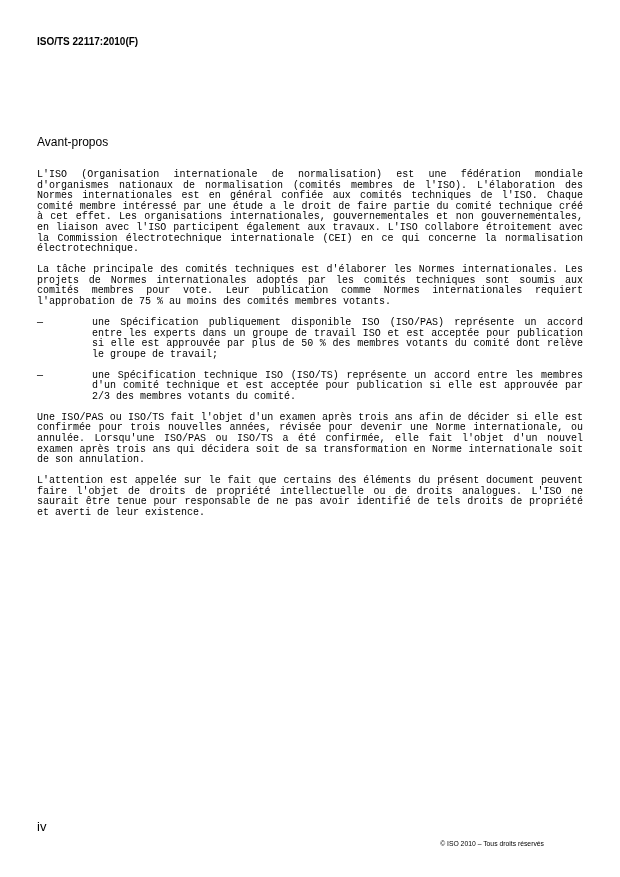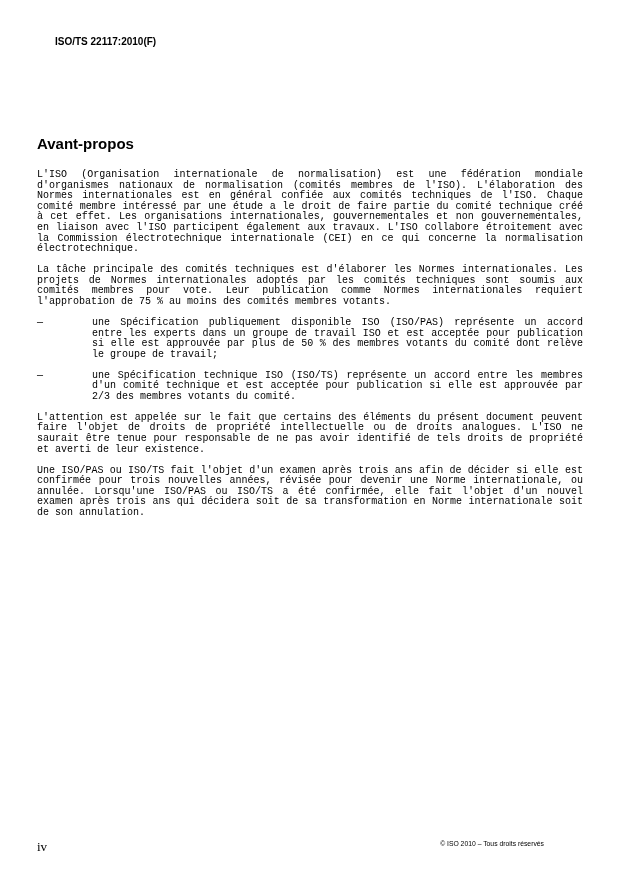--- a/index.html
+++ b/index.html
@@ -15,28 +15,27 @@
       font-family: "Liberation Sans", sans-serif;
       color: #000000;
     }
     .header-ref {
       position: absolute;
       left: 37px;
       top: 36px;
       font-size: 10px;
       font-weight: bold;
       letter-spacing: 0;
-      margin-left: 18px;
     }
     .section-title {
       position: absolute;
       left: 37px;
       top: 135px;
-      font-size: 15px;
-      font-weight: bold;
+      font-size: 12px;
+      font-weight: normal;
       margin: 0;
     }
     .body {
       position: absolute;
       left: 37px;
       top: 170px;
       width: 546px;
       font-size: 10px;
       line-height: 10.6px;
       font-family: Liberation Mono, monospace;
@@ -54,23 +53,22 @@
       flex: 0 0 21px;
     }
     .list-text {
       flex: 1;
       text-align: justify;
       margin-left: 34px;
     }
     .footer-page {
       position: absolute;
       left: 37px;
-      top: 839px;
+      top: 819px;
       font-size: 13px;
-      font-family: Liberation Serif, serif;
     }
     .footer-copy {
       position: absolute;
       right: 76px;
       top: 840px;
       font-size: 6.8px;
     }
     em { font-style: italic; }
   </style>
 </head>
@@ -86,18 +84,18 @@
 
   <div class="list-item">
     <span class="dash">—</span>
     <span class="list-text">une Spécification publiquement disponible ISO (ISO/PAS) représente un accord entre les experts dans un groupe de travail ISO et est acceptée pour publication si elle est approuvée par plus de 50 % des membres votants du comité dont relève le groupe de travail;</span>
   </div>
   <div class="list-item">
     <span class="dash">—</span>
     <span class="list-text">une Spécification technique ISO (ISO/TS) représente un accord entre les membres d'un comité technique et est acceptée pour publication si elle est approuvée par 2/3 des membres votants du comité.</span>
   </div>
 
+  <p class="para">Une ISO/PAS ou ISO/TS fait l'objet d'un examen après trois ans afin de décider si elle est confirmée pour trois nouvelles années, révisée pour devenir une Norme internationale, ou annulée. Lorsqu'une ISO/PAS ou ISO/TS a été confirmée, elle fait l'objet d'un nouvel examen après trois ans qui décidera soit de sa transformation en Norme internationale soit de son annulation.</p>
   <p class="para">L'attention est appelée sur le fait que certains des éléments du présent document peuvent faire l'objet de droits de propriété intellectuelle ou de droits analogues. L'ISO ne saurait être tenue pour responsable de ne pas avoir identifié de tels droits de propriété et averti de leur existence.</p>
-  <p class="para">Une ISO/PAS ou ISO/TS fait l'objet d'un examen après trois ans afin de décider si elle est confirmée pour trois nouvelles années, révisée pour devenir une Norme internationale, ou annulée. Lorsqu'une ISO/PAS ou ISO/TS a été confirmée, elle fait l'objet d'un nouvel examen après trois ans qui décidera soit de sa transformation en Norme internationale soit de son annulation.</p>
 </div>
 
 <div class="footer-page">iv</div>
 <div class="footer-copy">© ISO 2010 – Tous droits réservés</div>
 
 </body></html>

